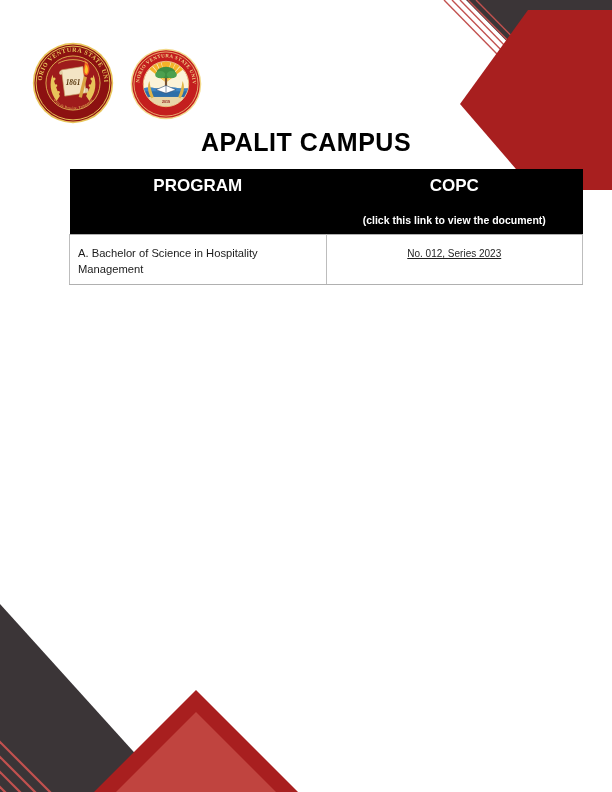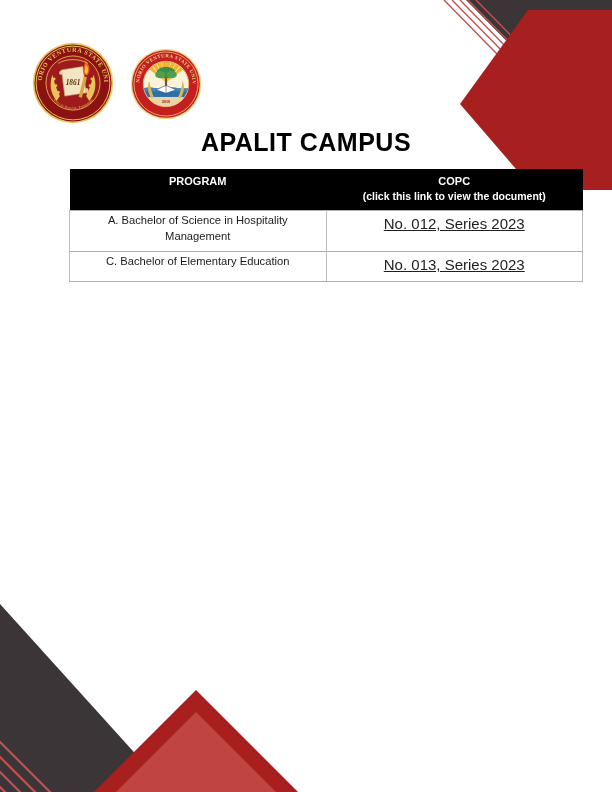--- a/index.html
+++ b/index.html
@@ -83,60 +83,59 @@
   }
   table.copc thead th {
     background: #000000;
     color: #ffffff;
     padding: 6px 4px 7px 4px;
     vertical-align: top;
     border: none;
   }
   .th-label {
     display: block;
-    font-size: 11px;
+    font-size: 17px;
     font-weight: bold;
     text-align: center;
     line-height: 1.25;
   }
   .th-sub {
     display: block;
     font-size: 10.5px;
     font-weight: bold;
     text-align: center;
     line-height: 1.25;
-    margin-top: 1px;
+    margin-top: 18px;
   }
   .th-sub.empty { visibility: hidden; }
 
   table.copc tbody td {
     border: 1px solid #b0b0b0;
     border-left-color: #bdbdbd;
     border-right-color: #bdbdbd;
-    padding: 2px 8px 6px 8px;
+    padding: 11px 8px 6px 8px;
     font-size: 11.2px;
     color: #1a1a1a;
     line-height: 1.42;
     vertical-align: top;
     background: #ffffff;
-    text-align: center;
   }
   td.col-program {
     border-right: none;
     width: 58%;
   }
   td.col-copc {
     border-left: none;
     text-align: center;
     width: 42%;
   }
   .copc-link {
     color: #1f1f1f;
     text-decoration: underline;
-    font-size: 15px;
+    font-size: 10px;
     cursor: pointer;
   }
   .row-tall td { padding-bottom: 12px; }
 </style>
 </head>
 <body>
 
 <div class="page">
 
   <svg class="deco deco-tr" viewBox="0 0 230 250" width="230" height="250" preserveAspectRatio="none">
@@ -293,23 +292,17 @@
           </th>
         </tr>
       </thead>
       <tbody>
         <tr class="row-tall">
           <td class="col-program">A. Bachelor of Science in Hospitality Management</td>
           <td class="col-copc">
             <a class="copc-link">No. 012, Series 2023</a>
           </td>
         </tr>
-        <tr>
-          <td class="col-program">C. Bachelor of Elementary Education</td>
-          <td class="col-copc">
-            <a class="copc-link">No. 013, Series 2023</a>
-          </td>
-        </tr>
       </tbody>
     </table>
   </div>
 
 </div>
 
 </body></html>

